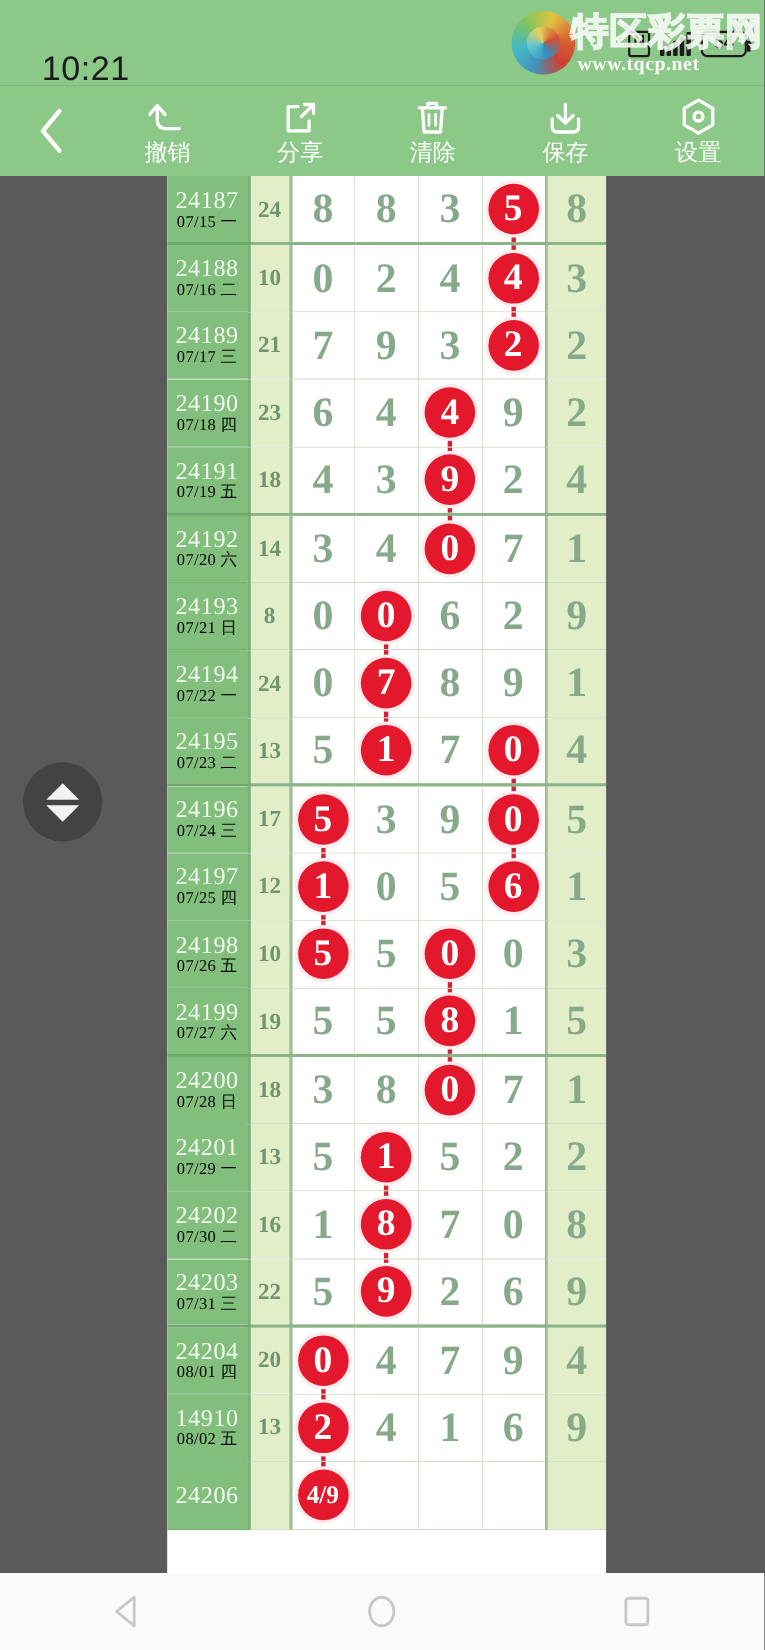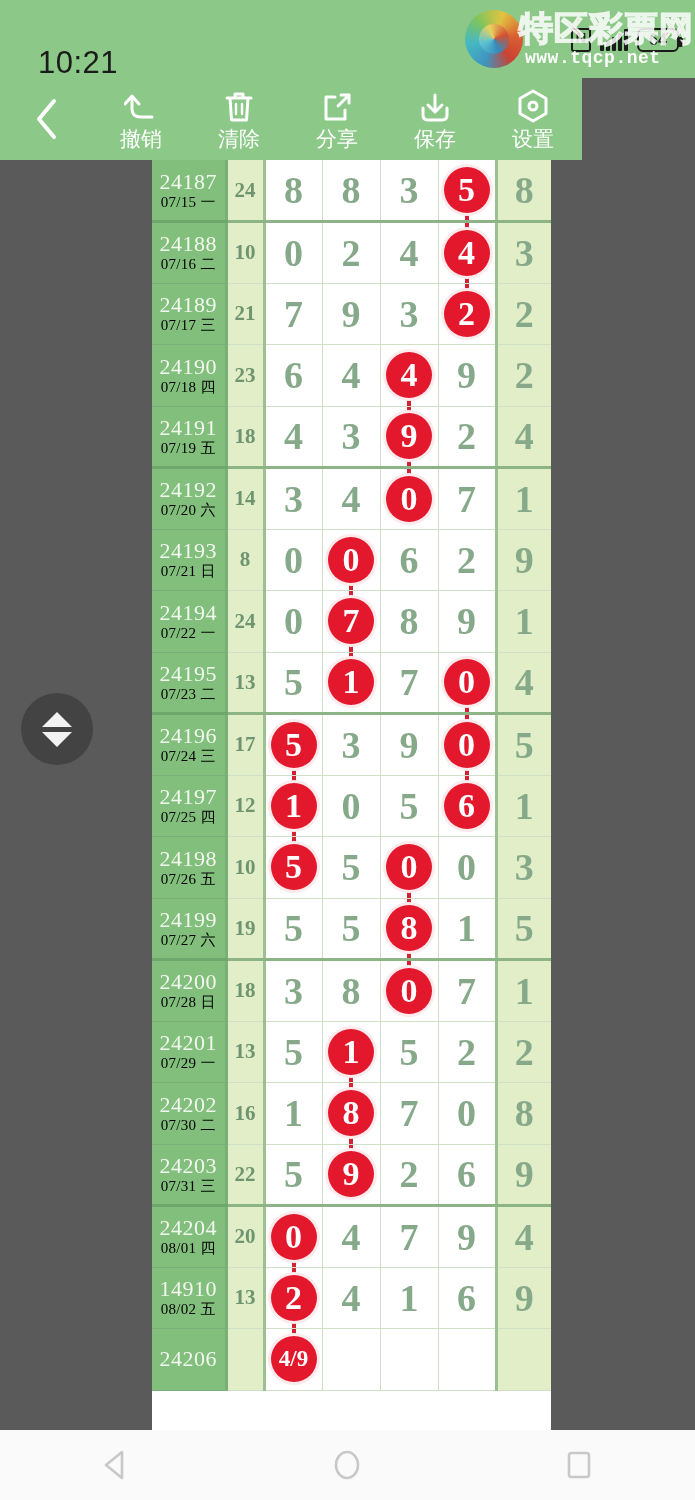--- a/index.html
+++ b/index.html
@@ -70,26 +70,26 @@
     position:absolute; left:78px; top:2px;
     font-size:34px; font-weight:700; color:#cf3b2c;
     -webkit-text-stroke:1.5px #ffffff;
     letter-spacing:1px; white-space:nowrap;
     opacity:.85;
   }
   #wm-url{
     position:absolute; left:84px; top:44px;
     font-size:18px; font-weight:700; color:#ffffff;
     letter-spacing:.5px; white-space:nowrap; opacity:.95;
-    font-family:Liberation Mono, monospace;
+    font-family:Liberation Serif, serif;
   }
 
   
   #toolbar{
-    position:absolute; left:0; top:78px; width:582px; height:82px;
+    position:absolute; left:0; top:78px; width:695px; height:82px;
     background:#8cc887;
     display:flex; align-items:center;
   }
   #back-btn{
     width:92px; height:82px; display:flex;align-items:center;justify-content:center;
   }
   .tool{
     flex:1; height:82px;
     display:flex; flex-direction:column; align-items:center; justify-content:center;
     gap:5px; color:#ffffff;
@@ -239,38 +239,38 @@
         <path d="M8 6 L8 18 Q8 26 17 26 L28 26" fill="none" stroke="#fff" stroke-width="3" stroke-linecap="round" stroke-linejoin="round"></path>
         <path d="M1 13 L8 5 L15 13" fill="none" stroke="#fff" stroke-width="3" stroke-linecap="round" stroke-linejoin="round"></path>
       </svg>
     </span>
     <span class="tlabel">撤销</span>
   </div>
 
   <div class="tool">
     <span class="glyph">
       <svg width="30" height="32" viewBox="0 0 30 32">
+        <path d="M19 4 H27 V12" fill="none" stroke="#fff" stroke-width="3" stroke-linecap="round" stroke-linejoin="round"></path>
+        <path d="M27 4 L16 15" stroke="#fff" stroke-width="3" stroke-linecap="round"></path>
+        <path d="M23 19 V28 H4 V6 H13" fill="none" stroke="#fff" stroke-width="3" stroke-linecap="round" stroke-linejoin="round"></path>
+      </svg>
+    </span>
+    <span class="tlabel">分享</span>
+  </div>
+
+  <div class="tool">
+    <span class="glyph">
+      <svg width="30" height="32" viewBox="0 0 30 32">
         <path d="M3 7 H27" stroke="#fff" stroke-width="3" stroke-linecap="round"></path>
         <path d="M11 7 V3 H19 V7" fill="none" stroke="#fff" stroke-width="3" stroke-linejoin="round"></path>
         <path d="M6 7 L7.5 29 H22.5 L24 7" fill="none" stroke="#fff" stroke-width="3" stroke-linejoin="round"></path>
         <path d="M12 13 V23 M18 13 V23" stroke="#fff" stroke-width="2.4" stroke-linecap="round"></path>
       </svg>
     </span>
     <span class="tlabel">清除</span>
-  </div>
-
-  <div class="tool">
-    <span class="glyph">
-      <svg width="30" height="32" viewBox="0 0 30 32">
-        <path d="M19 4 H27 V12" fill="none" stroke="#fff" stroke-width="3" stroke-linecap="round" stroke-linejoin="round"></path>
-        <path d="M27 4 L16 15" stroke="#fff" stroke-width="3" stroke-linecap="round"></path>
-        <path d="M23 19 V28 H4 V6 H13" fill="none" stroke="#fff" stroke-width="3" stroke-linecap="round" stroke-linejoin="round"></path>
-      </svg>
-    </span>
-    <span class="tlabel">分享</span>
   </div>
 
   <div class="tool">
     <span class="glyph">
       <svg width="32" height="32" viewBox="0 0 32 32">
         <path d="M16 4 V20" stroke="#fff" stroke-width="3" stroke-linecap="round"></path>
         <path d="M9 14 L16 21 L23 14" fill="none" stroke="#fff" stroke-width="3" stroke-linecap="round" stroke-linejoin="round"></path>
         <path d="M4 17 V24 Q4 29 9 29 H23 Q28 29 28 24 V17" fill="none" stroke="#fff" stroke-width="3" stroke-linecap="round" stroke-linejoin="round"></path>
       </svg>
     </span>

